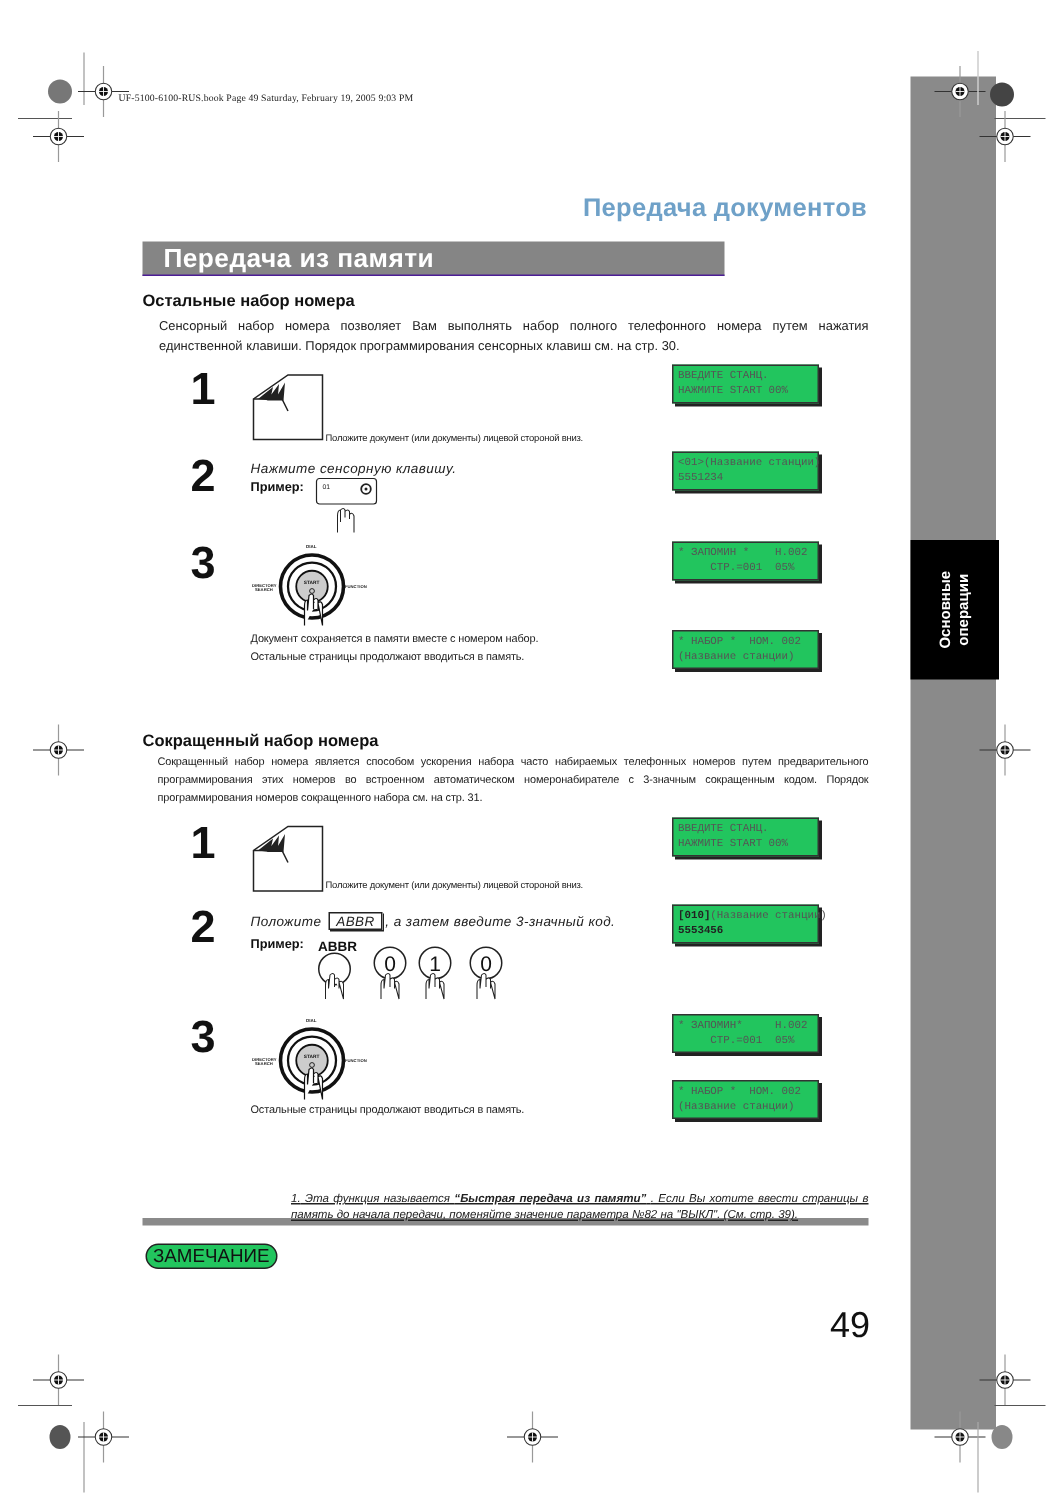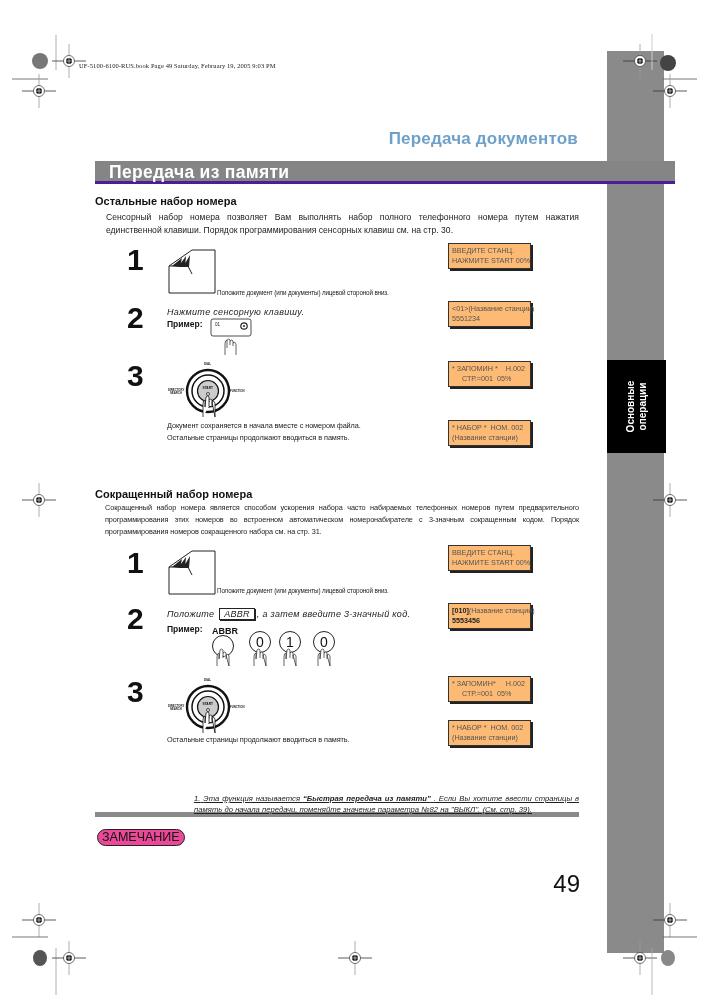--- a/index.html
+++ b/index.html
@@ -16,51 +16,51 @@
     transform-origin: 0 0; transform: translate(0, 93px) rotate(-90deg);
     display: flex; flex-direction: column; justify-content: center; align-items: center;
     color: #fff; font-weight: bold; font-size: 10px; line-height: 12px;
   }
 
   
   .print-line { left: 79px; top: 62px; font-family: "Liberation Serif", serif; font-size: 6.5px; color: #222; white-space: nowrap; letter-spacing: 0.1px; }
 
   .section-kicker { left: 360px; top: 129px; width: 218px; text-align: right; color: #6fa1c8; font-weight: bold; font-size: 17px; letter-spacing: 0.2px; }
 
-  .title-bar { left: 95px; top: 161px; width: 580px; height: 23px; background: #858585; border-bottom: 3px solid #4c1d95; }
+  .title-bar { left: 95px; top: 161px; width: 388px; height: 23px; background: #858585; border-bottom: 1px solid #4c1d95; }
   .title-bar span { position: absolute; left: 14px; top: 0px; font-weight: bold; font-size: 17.5px; color: #fff; line-height: 23px; letter-spacing: 0.3px; }
 
   .h2 { font-weight: bold; font-size: 11px; color: #111; }
   .para { font-size: 8.6px; line-height: 13px; text-align: justify; color: #222; }
   .para-sm { font-size: 7.3px; line-height: 12px; text-align: justify; color: #222; letter-spacing: -0.1px; }
 
   .step-num { font-weight: bold; font-size: 30px; color: #111; line-height: 30px; }
 
   .lcd {
-    position: absolute; width: 83px; height: 26px;
-    border: 1px solid #333; background: #fdba74;
+    position: absolute; width: 98px; height: 26px;
+    border: 1px solid #333; background: #22c55e;
     box-shadow: 2px 2px 0 #222;
-    font-family: Liberation Sans, sans-serif; font-size: 7.2px; line-height: 10px;
+    font-family: Liberation Mono, monospace; font-size: 7.2px; line-height: 10px;
     padding: 2px 3px; color: #555; white-space: pre;
   }
   .lcd .bold { font-weight: bold; color: #222; }
 
   .doc-icon { position: absolute; width: 48px; height: 45px; }
 
   .tiny { font-size: 6.3px; color: #222; white-space: nowrap; letter-spacing: -0.15px; }
   .instr { font-size: 9px; color: #222; white-space: nowrap; letter-spacing: 0.3px; font-style: italic; }
   .example-label { font-weight: bold; font-size: 8.5px; color: #111; }
 
   .key-box { display: inline-block; border: 1px solid #222; box-shadow: 1px 1px 0 #222; padding: 0 4px; line-height: 10px; margin: 0 2px; font-size: 9px; }
 
   .circle-key { position: absolute; width: 22px; height: 22px; border: 1px solid #222; border-radius: 50%; font-size: 14px; text-align: center; line-height: 20px; background: #fff; }
 
   .divider { left: 95px; top: 812px; width: 484px; height: 5px; background: #8a8a8a; }
 
-  .note-badge { left: 97px; top: 829px; height: 17px; padding: 0 4px; border: 1px solid #222; border-radius: 9px; font-size: 12.5px; line-height: 15px; color: #111; background: #ec4899; }
+  .note-badge { left: 97px; top: 829px; height: 17px; padding: 0 4px; border: 1px solid #222; border-radius: 9px; font-size: 12.5px; line-height: 15px; color: #111; background: #22c55e; }
   .note-text { left: 194px; top: 793px; width: 385px; font-size: 7.7px; line-height: 11px; font-style: italic; text-align: justify; color: #222; text-decoration: underline; }
   .note-text b { font-style: italic; font-weight: bold; }
 
   .page-number { left: 540px; top: 870px; width: 40px; text-align: right; font-size: 24px; color: #111; }
 
   .reg { position: absolute; }
 </style>
 </head>
 <body>
 
@@ -152,21 +152,21 @@
   <text x="2" y="34" font-size="2.8" font-weight="bold" font-family="Liberation Sans, sans-serif" fill="#222">SEARCH</text>
   <text x="62" y="32" font-size="2.8" font-weight="bold" font-family="Liberation Sans, sans-serif" fill="#222">FUNCTION</text>
   <circle cx="40" cy="31" r="21" fill="#fff" stroke="#111" stroke-width="2.4"></circle>
   <circle cx="40" cy="31" r="16" fill="#fff" stroke="#111" stroke-width="1.5"></circle>
   <circle cx="40" cy="31" r="10.5" fill="#ccc" stroke="#111" stroke-width="1.2"></circle>
   <text x="34.5" y="29" font-size="3.2" font-weight="bold" font-family="Liberation Sans, sans-serif" fill="#111">START</text>
   <circle cx="40" cy="34" r="1.6" fill="none" stroke="#111" stroke-width="0.6"></circle>
   <path d="M35 57 L35 44 Q35 40 37 40 L37 47 L38 37 Q40 35 41 37 L41 46 M41 40 Q43 38 44 40 L44 47 M44 42 Q46 40 47 43 L47 57 Z" fill="#fff" stroke="#111" stroke-width="0.8"></path>
 </svg>
 <div class="abs para-sm" style="left:167px;top:420px;width:255px">
-  <div>Документ сохраняется в начала вместе с номером файла.</div>
+  <div>Документ сохраняется в памяти вместе с номером набор.</div>
   <div>Остальные страницы продолжают вводиться в память.</div>
 </div>
 <div class="lcd" style="left:448px;top:361px"><div>* ЗАПОМИН *    Н.002</div><div>     СТР.=001  05%</div></div>
 <div class="lcd" style="left:448px;top:420px"><div>* НАБОР *  НОМ. 002</div><div>(Название станции)</div></div>
 
 <div class="abs h2" style="left:95px;top:488px">Сокращенный набор номера</div>
 <div class="abs para-sm" style="left:105px;top:502px;width:474px">Сокращенный набор номера является способом ускорения набора часто набираемых телефонных номеров путем предварительного программирования этих номеров во встроенном автоматическом номеронабирателе с 3-значным сокращенным кодом. Порядок программирования номеров сокращенного набора см. на стр. 31.</div>
 
 <div class="abs step-num" style="left:127px;top:548px">1</div>
 <svg class="doc-icon" style="left:168px;top:550px" viewBox="0 0 48 45">

